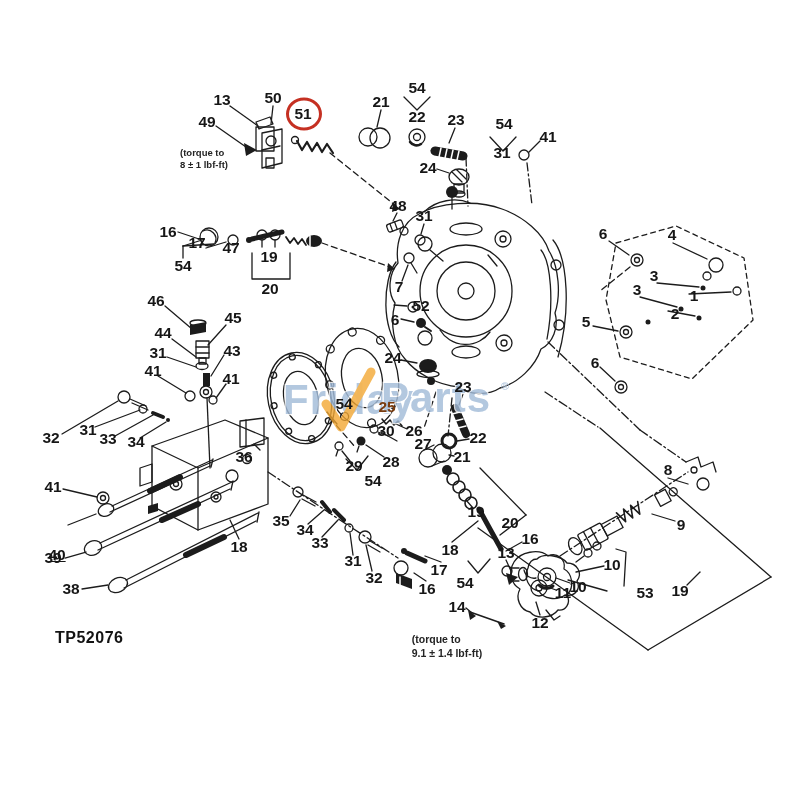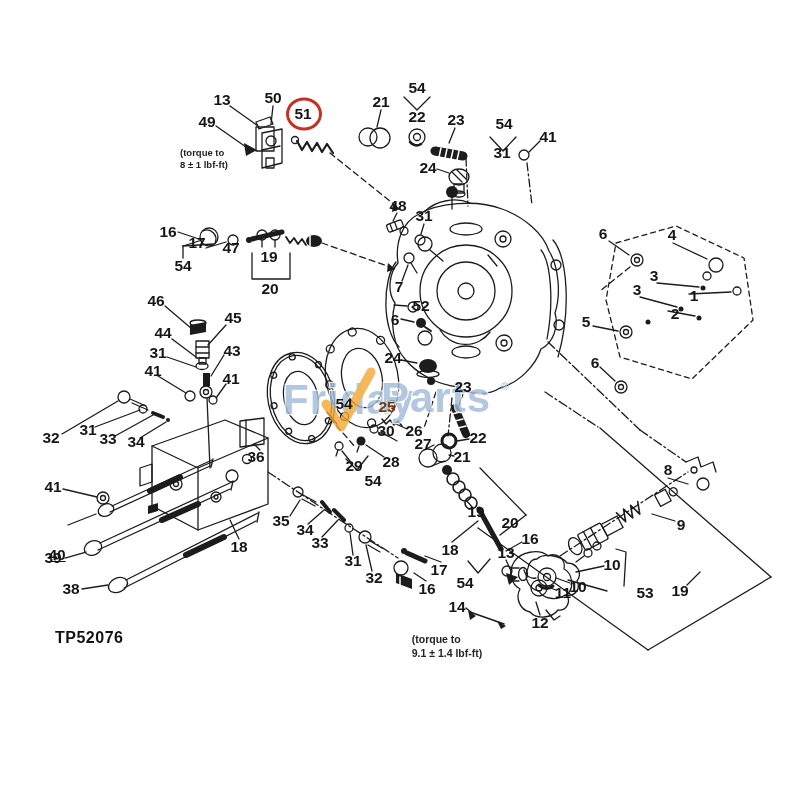--- a/index.html
+++ b/index.html
@@ -483,21 +483,21 @@
     <div class="part-label" style="left: 344px; top: 404px;">54</div>
     <div class="part-label" style="left: 387px; top: 407px; color: rgb(122, 60, 14);">25</div>
     <div class="part-label" style="left: 338px; top: 431px; margin-left: 48px;">30</div>
     <div class="part-label" style="left: 414px; top: 431px;">26</div>
     <div class="part-label" style="left: 423px; top: 444px;">27</div>
     <div class="part-label" style="left: 391px; top: 462px;">28</div>
     <div class="part-label" style="left: 354px; top: 466px;">29</div>
     <div class="part-label" style="left: 373px; top: 481px;">54</div>
     <div class="part-label" style="left: 478px; top: 438px;">22</div>
     <div class="part-label" style="left: 462px; top: 457px;">21</div>
-    <div class="part-label" style="left: 256px; top: 457px;">36</div>
+    <div class="part-label" style="left: 244px; top: 457px;">36</div>
     <div class="part-label" style="left: 51px; top: 438px;">32</div>
     <div class="part-label" style="left: 88px; top: 430px;">31</div>
     <div class="part-label" style="left: 108px; top: 439px;">33</div>
     <div class="part-label" style="left: 136px; top: 442px;">34</div>
     <div class="part-label" style="left: 53px; top: 487px;">41</div>
     <div class="part-label" style="left: 281px; top: 521px;">35</div>
     <div class="part-label" style="left: 305px; top: 530px;">34</div>
     <div class="part-label" style="left: 320px; top: 543px;">33</div>
     <div class="part-label" style="left: 353px; top: 561px;">31</div>
     <div class="part-label" style="left: 374px; top: 578px;">32</div>

